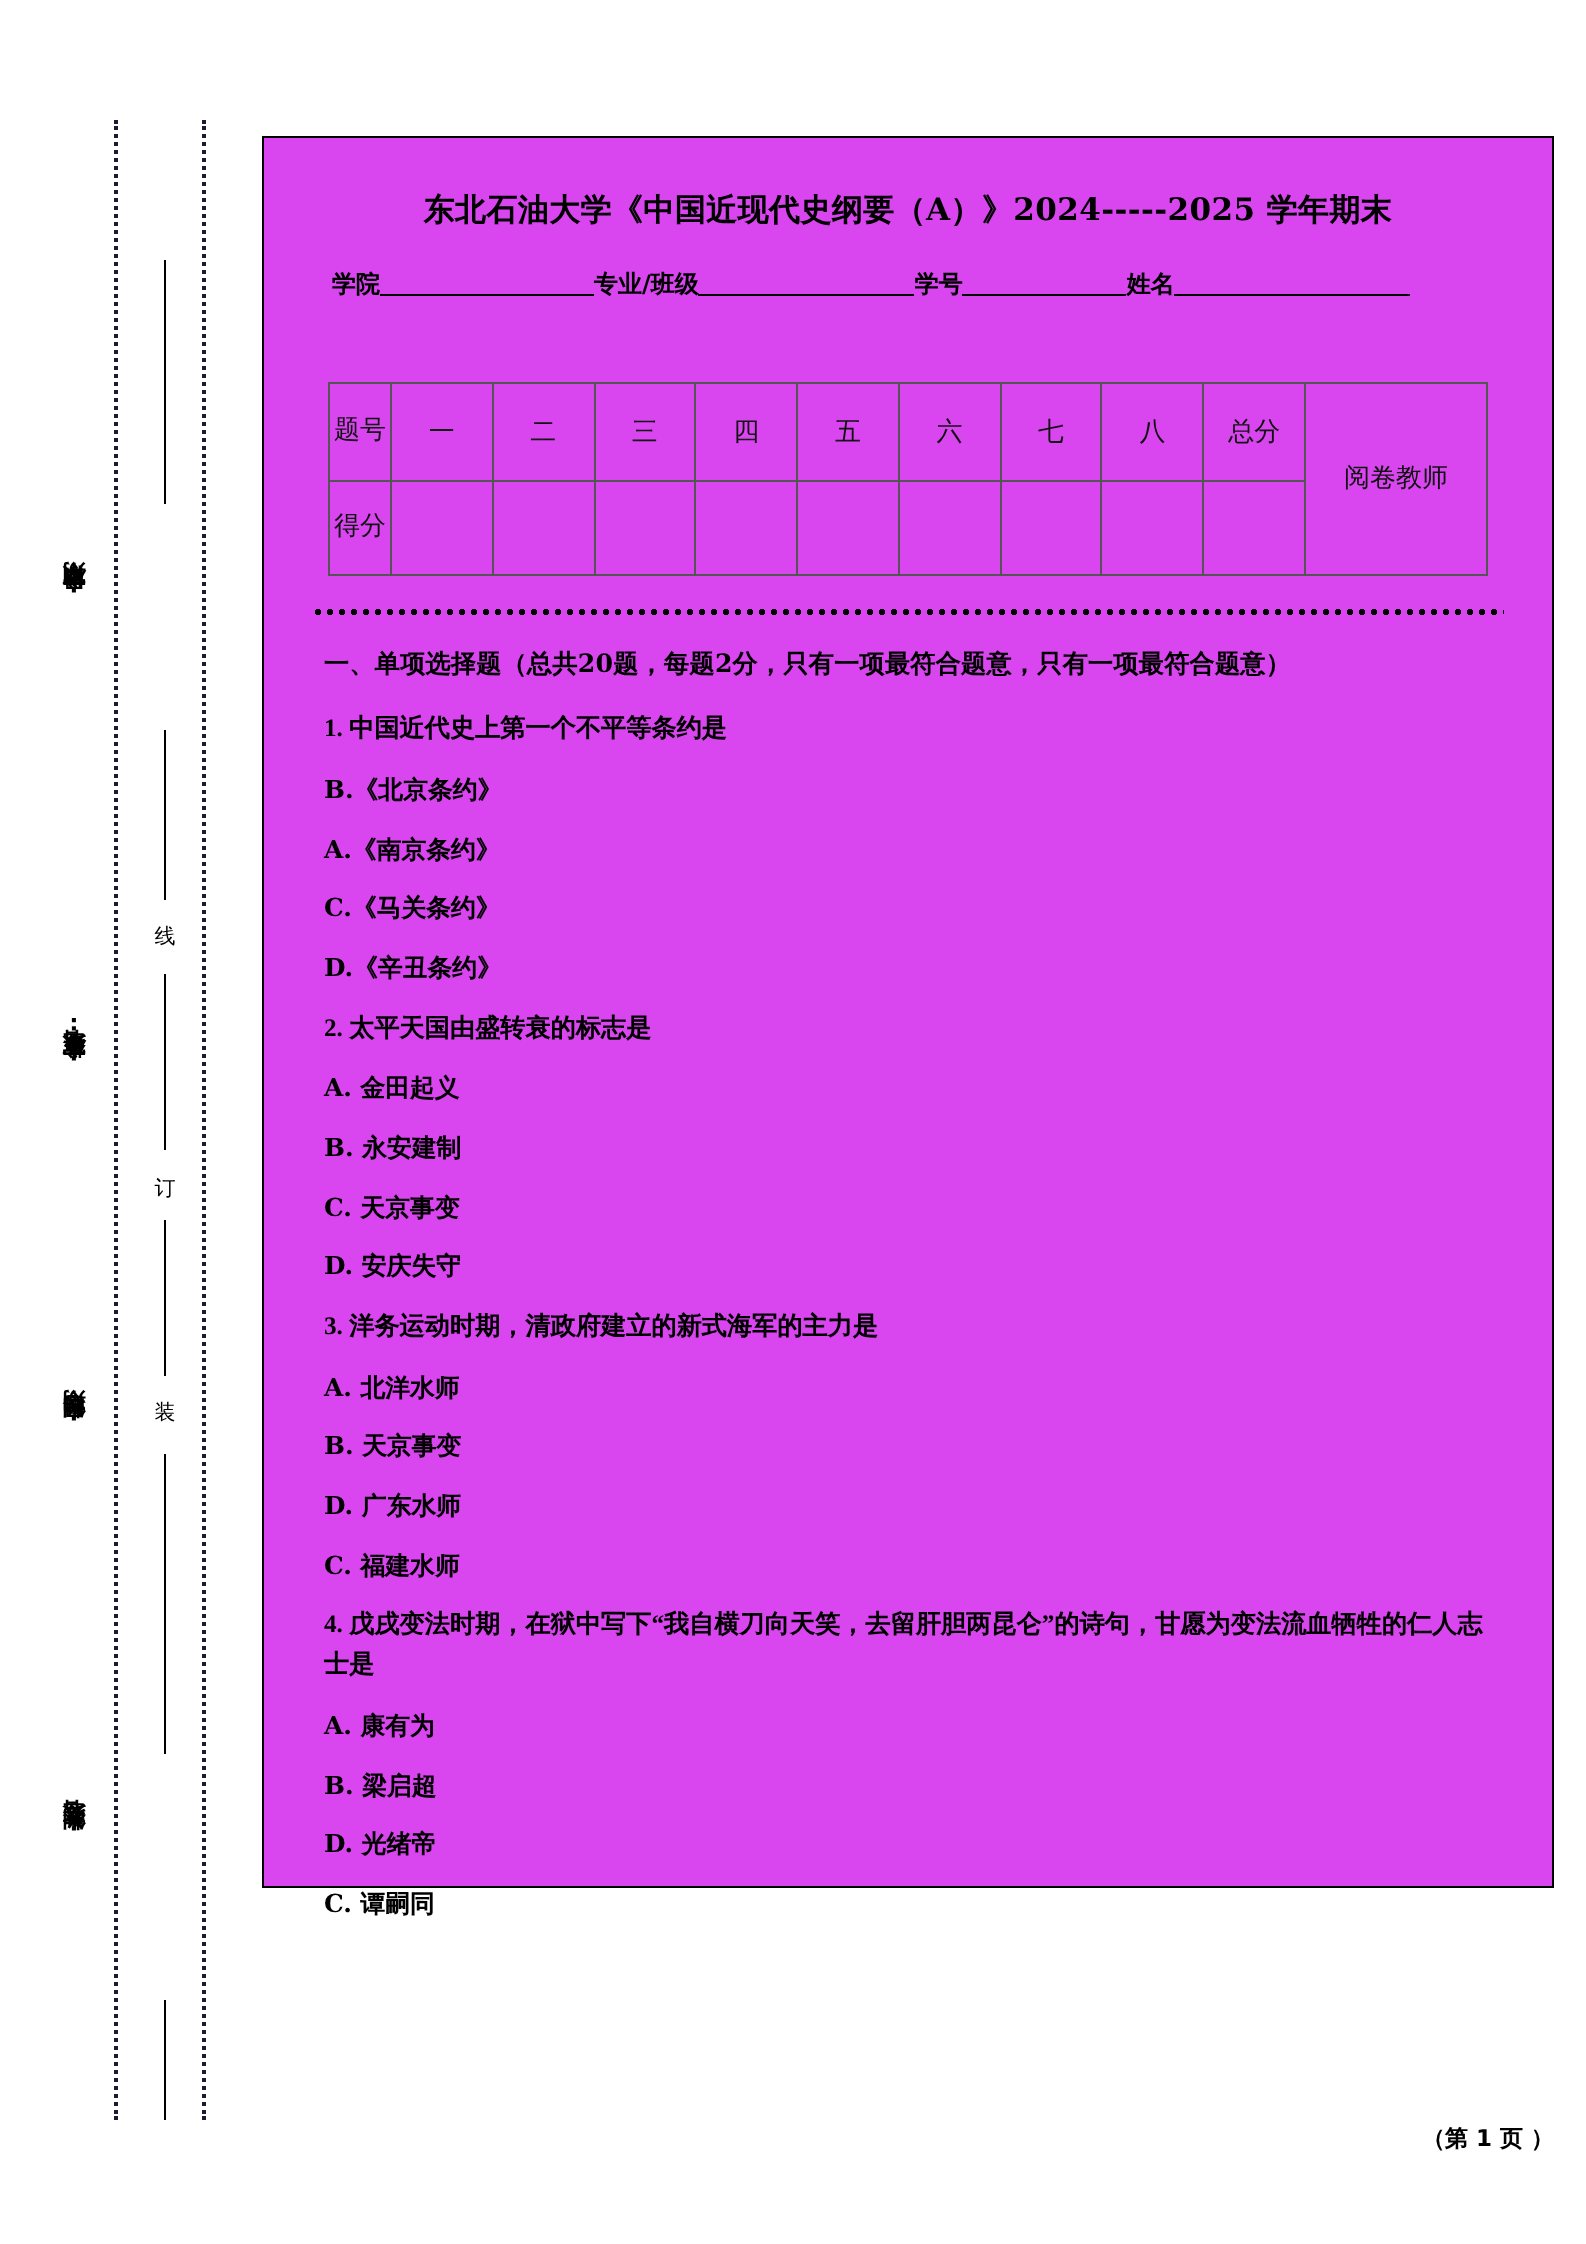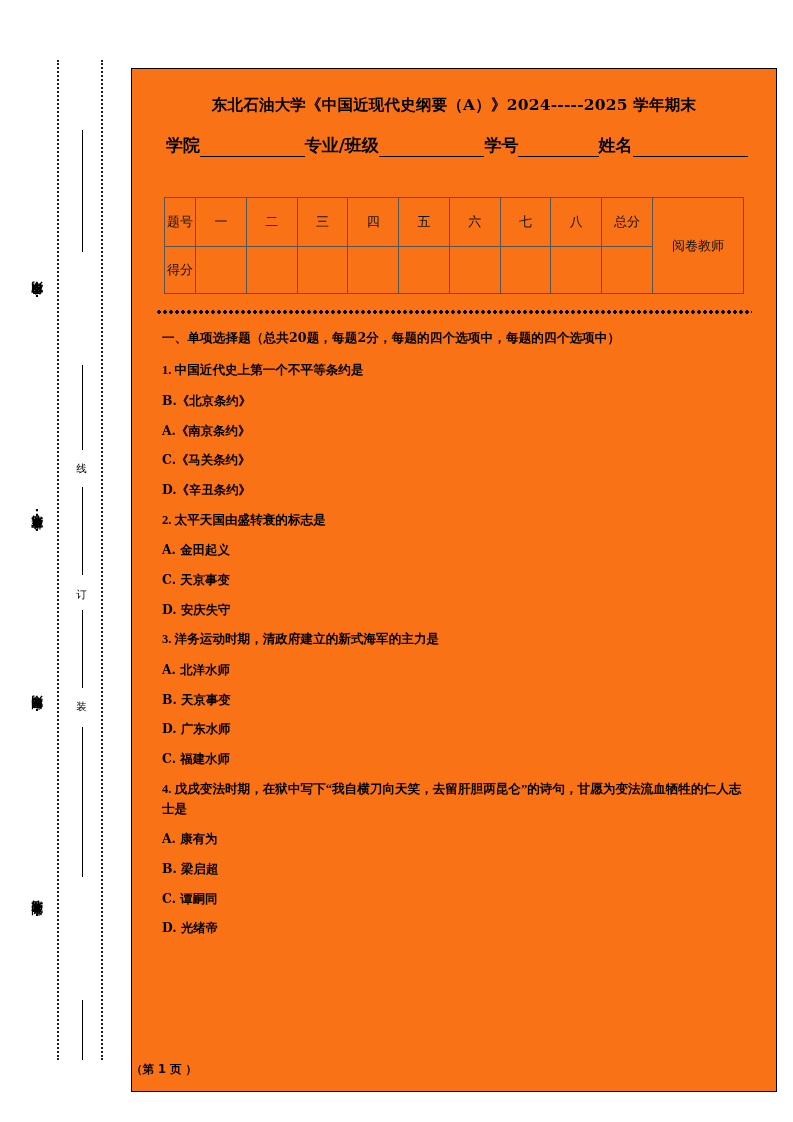--- a/index.html
+++ b/index.html
@@ -71,46 +71,45 @@
   .bindword.b1 { top: 452px; }  
   .bindword.b2 { top: 578px; }  
   .bindword.b3 { top: 690px; }  
 
   
   #paper-frame {
     position: absolute;
     left: 131px;
     top: 68px;
     width: 646px;
-    height: 1024px;
+    height: 876px;
     border: 1.6px solid #000;
     box-sizing: border-box;
-    background: #f97316;
+    background: #d946ef;
   }
   #paper-inner {
     padding: 16px 16px 0 16px;
   }
 
   
   .exam-title {
     font-size: 15.5px;
     font-weight: bold;
     text-align: center;
     line-height: 1.75;
     letter-spacing: 0.2px;
     font-family: "DejaVu Serif", "Liberation Serif", serif;
     margin: 6px 6px 0 6px;
   }
 
   
   .info-line {
     margin: 16px 12px 0 18px;
-    font-size: 17px;
+    font-size: 12px;
     display: flex;
-    align-items: flex-end;
     white-space: nowrap;
   }
   .info-label {
     font-weight: bold;
     font-family: "DejaVu Serif", "Liberation Serif", serif;
   }
   .info-blank {
     border-bottom: 1px solid #000;
     display: inline-block;
     height: 13px;
@@ -187,21 +186,21 @@
     font-family: "DejaVu Serif", "Liberation Serif", serif;
   }
   .q-block { margin-bottom: 2px; }
 
   
   #page-footer {
     position: absolute;
     left: 131px;
     top: 1062px;
     width: 646px;
-    text-align: left;
+    text-align: right;
     font-size: 11.5px;
     font-weight: bold;
     font-family: "DejaVu Sans", "Liberation Sans", sans-serif;
   }
 </style>
 </head>
 <body>
 
 <div id="left-margin">
   <div class="vdash outer"></div>
@@ -271,50 +270,51 @@
           <td class="sc-blank"></td>
         </tr>
       </tbody>
         </table>
     </div>
 
     <div class="dot-sep"></div>
 
     <div class="content">
 
-      <div class="section-heading">一、单项选择题（总共20题，每题2分，每题的四个选项中，每题的四个选项中）</div>
+      <div class="section-heading">一、单项选择题（总共20题，每题2分，只有一项最符合题意，只有一项最符合题意）</div>
 
       <div class="q-block">
         <div class="q-stem">1.  中国近代史上第一个不平等条约是</div>
         <div class="q-opt">B.《北京条约》</div>
         <div class="q-opt">A.《南京条约》</div>
         <div class="q-opt">C.《马关条约》</div>
         <div class="q-opt">D.《辛丑条约》</div>
       </div>
 
       <div class="q-block">
         <div class="q-stem">2.  太平天国由盛转衰的标志是</div>
         <div class="q-opt">A. 金田起义</div>
+        <div class="q-opt">B. 永安建制</div>
         <div class="q-opt">C. 天京事变</div>
         <div class="q-opt">D. 安庆失守</div>
       </div>
 
       <div class="q-block">
         <div class="q-stem">3.  洋务运动时期，清政府建立的新式海军的主力是</div>
         <div class="q-opt">A. 北洋水师</div>
         <div class="q-opt">B. 天京事变</div>
         <div class="q-opt">D. 广东水师</div>
         <div class="q-opt">C. 福建水师</div>
       </div>
 
       <div class="q-block">
         <div class="q-stem">4.  戊戌变法时期，在狱中写下“我自横刀向天笑，去留肝胆两昆仑”的诗句，甘愿为变法流血牺牲的仁人志士是</div>
         <div class="q-opt">A. 康有为</div>
         <div class="q-opt">B. 梁启超</div>
+        <div class="q-opt">D. 光绪帝</div>
         <div class="q-opt">C. 谭嗣同</div>
-        <div class="q-opt">D. 光绪帝</div>
       </div>
 
     </div>
   </div>
 </div>
 
 <div id="page-footer">（第 1 页 ）</div>
 
 </body></html>

